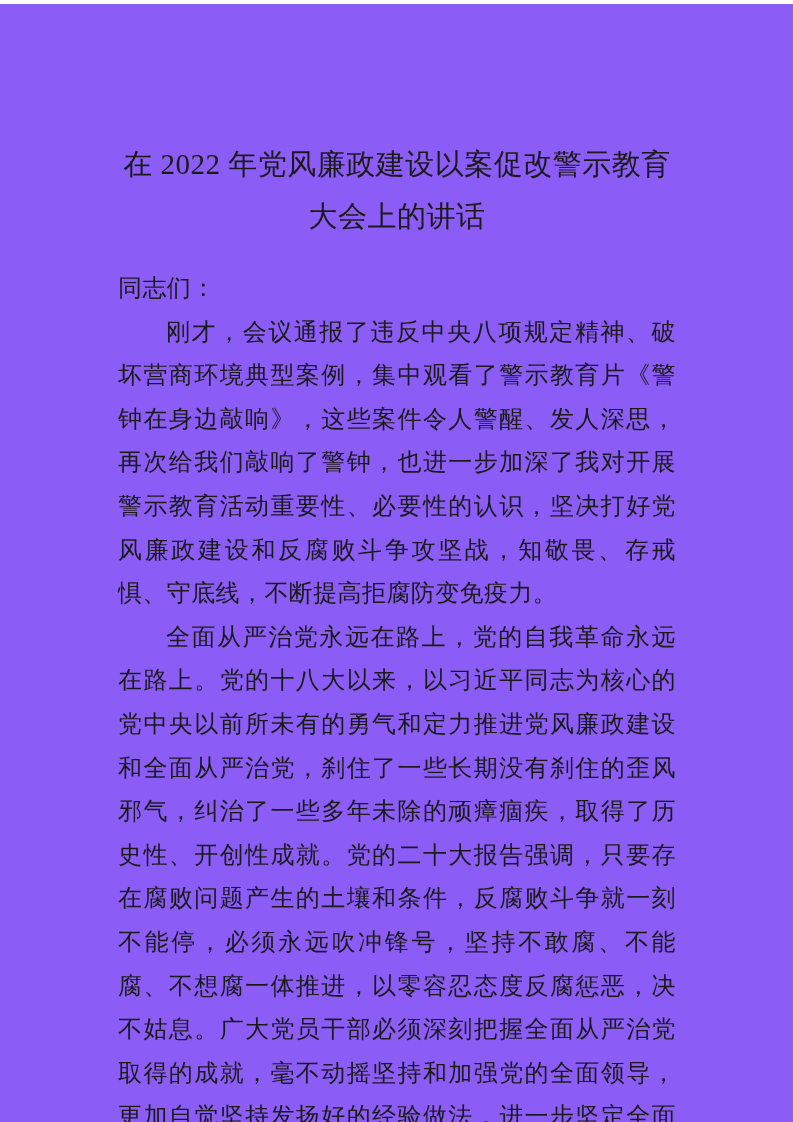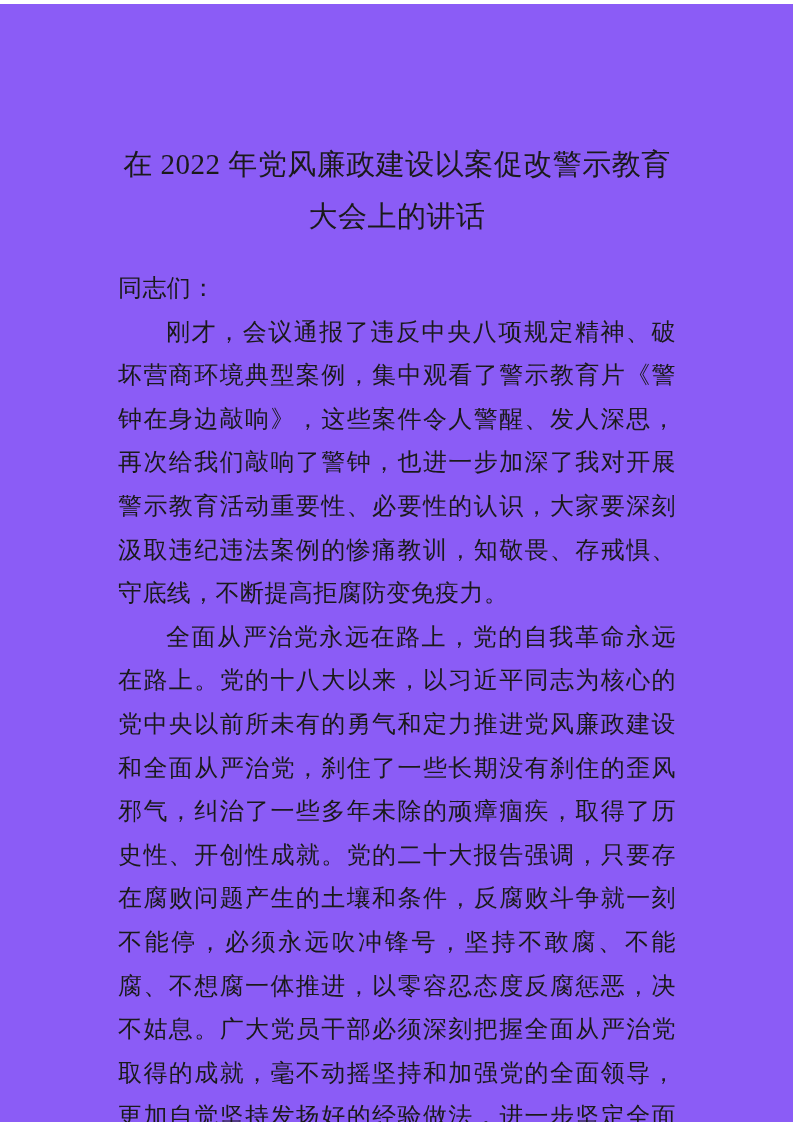--- a/index.html
+++ b/index.html
@@ -45,16 +45,16 @@
     text-indent: 0;
   }
 </style>
 </head>
 <body>
 
 <div class="page">
   <div class="content">
     <h1 class="doc-title">在 2022 年党风廉政建设以案促改警示教育大会上的讲话</h1>
     <p class="para salutation">同志们：</p>
-    <p class="para indent">刚才，会议通报了违反中央八项规定精神、破坏营商环境典型案例，集中观看了警示教育片《警钟在身边敲响》，这些案件令人警醒、发人深思，再次给我们敲响了警钟，也进一步加深了我对开展警示教育活动重要性、必要性的认识，大家要深刻汲取违纪违法案例的惨痛教训，知敬畏、存戒惧、守底线，不断提高拒腐防变免疫力。</p>
+    <p class="para indent">刚才，会议通报了违反中央八项规定精神、破坏营商环境典型案例，集中观看了警示教育片《警钟在身边敲响》，这些案件令人警醒、发人深思，再次给我们敲响了警钟，也进一步加深了我对开展警示教育活动重要性、必要性的认识，坚决打好党风廉政建设和反腐败斗争攻坚战，知敬畏、存戒惧、守底线，不断提高拒腐防变免疫力。</p>
     <p class="para indent">全面从严治党永远在路上，党的自我革命永远在路上。党的十八大以来，以习近平同志为核心的党中央以前所未有的勇气和定力推进党风廉政建设和全面从严治党，刹住了一些长期没有刹住的歪风邪气，纠治了一些多年未除的顽瘴痼疾，取得了历史性、开创性成就。党的二十大报告强调，只要存在腐败问题产生的土壤和条件，反腐败斗争就一刻不能停，必须永远吹冲锋号，坚持不敢腐、不能腐、不想腐一体推进，以零容忍态度反腐惩恶，决不姑息。广大党员干部必须深刻把握全面从严治党取得的成就，毫不动摇坚持和加强党的全面领导，更加自觉坚持发扬好的经验做法，进一步坚定全面从严治党向纵深发展的信心和决心，坚持严的主基调不动摇，一体推进“三不腐”，驰而不息纠治“四风”，坚决打好党风廉政建设和反腐败斗争攻坚战、持久战，坚持不懈</p>
   </div>
 </div>
 
 </body></html>

